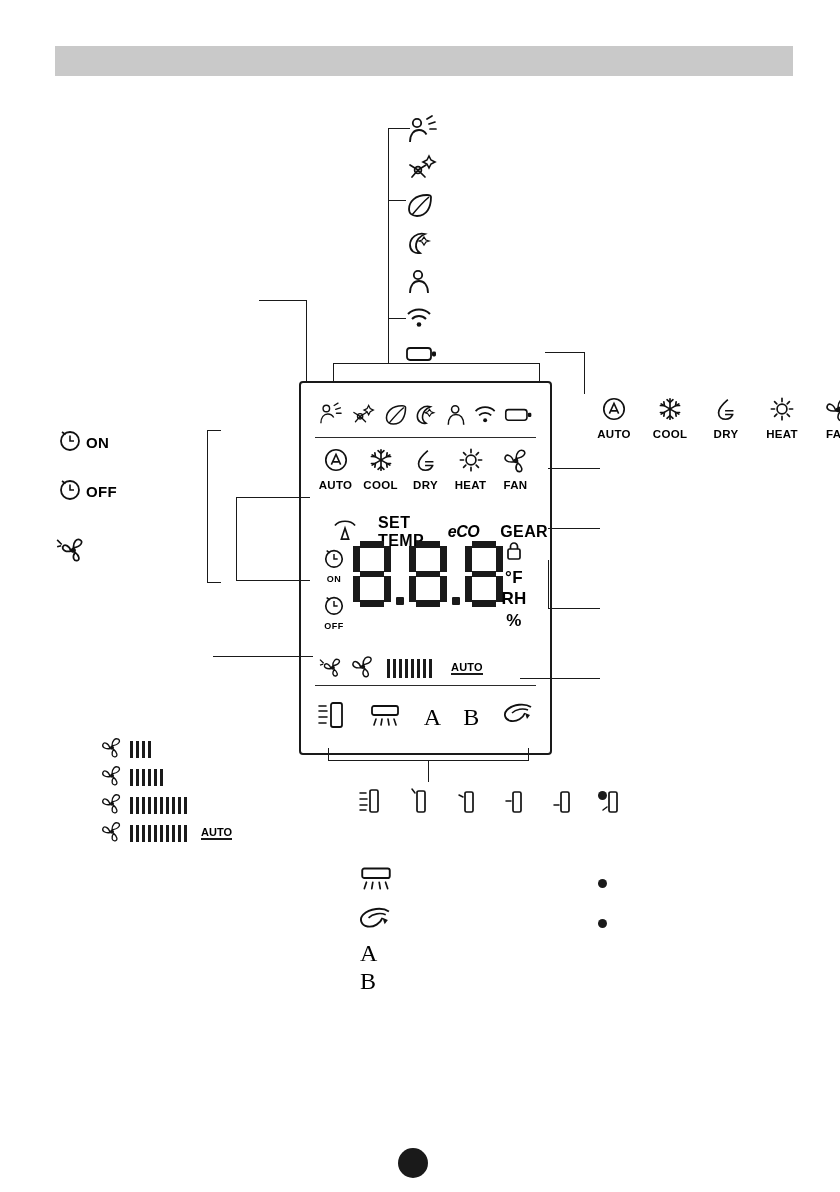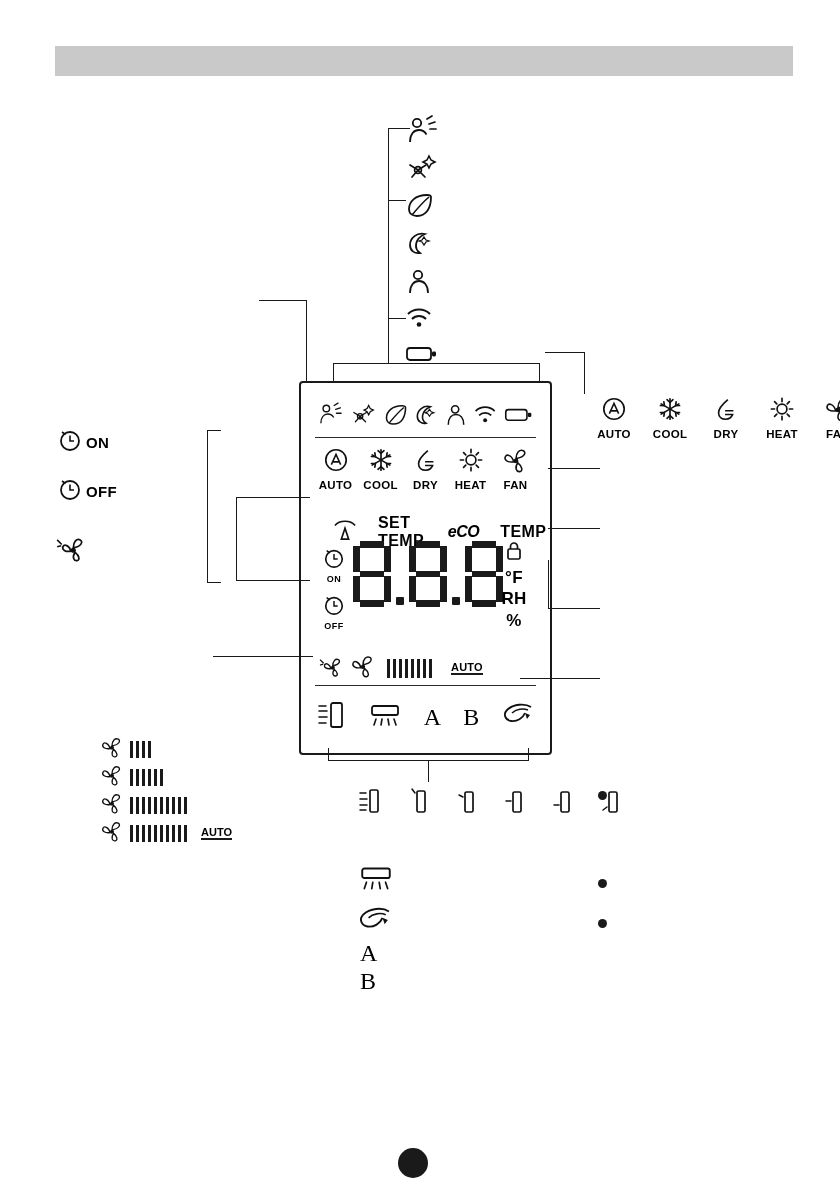--- a/index.html
+++ b/index.html
@@ -465,21 +465,21 @@
 
     <div class="row settemp-row">
       <span>
         <svg width="24" height="22" viewBox="0 0 26 24">
           <path d="M2 7 C7 1 19 1 24 7" fill="none" stroke="#111" stroke-width="1.8"></path>
           <path d="M13 10 L9 22 h8 z" fill="none" stroke="#111" stroke-width="1.8"></path>
         </svg>
       </span>
       <span class="txt">SET TEMP.</span>
       <span class="eco-word">eCO</span>
-      <span class="txt">TEMP</span>
+      <span class="txt">GEAR</span>
     </div>
 
     <div class="digits-area">
       <div class="timer-col">
         <div class="timer-item">
           <span>
             <svg width="22" height="22" viewBox="0 0 24 24">
               <circle cx="12" cy="13" r="9" fill="none" stroke="#111" stroke-width="1.8"></circle>
               <path d="M12 7.5 v5.5 h4" fill="none" stroke="#111" stroke-width="1.6"></path>
               <path d="M4 4 l3.5 2.5" stroke="#111" stroke-width="1.6"></path>

